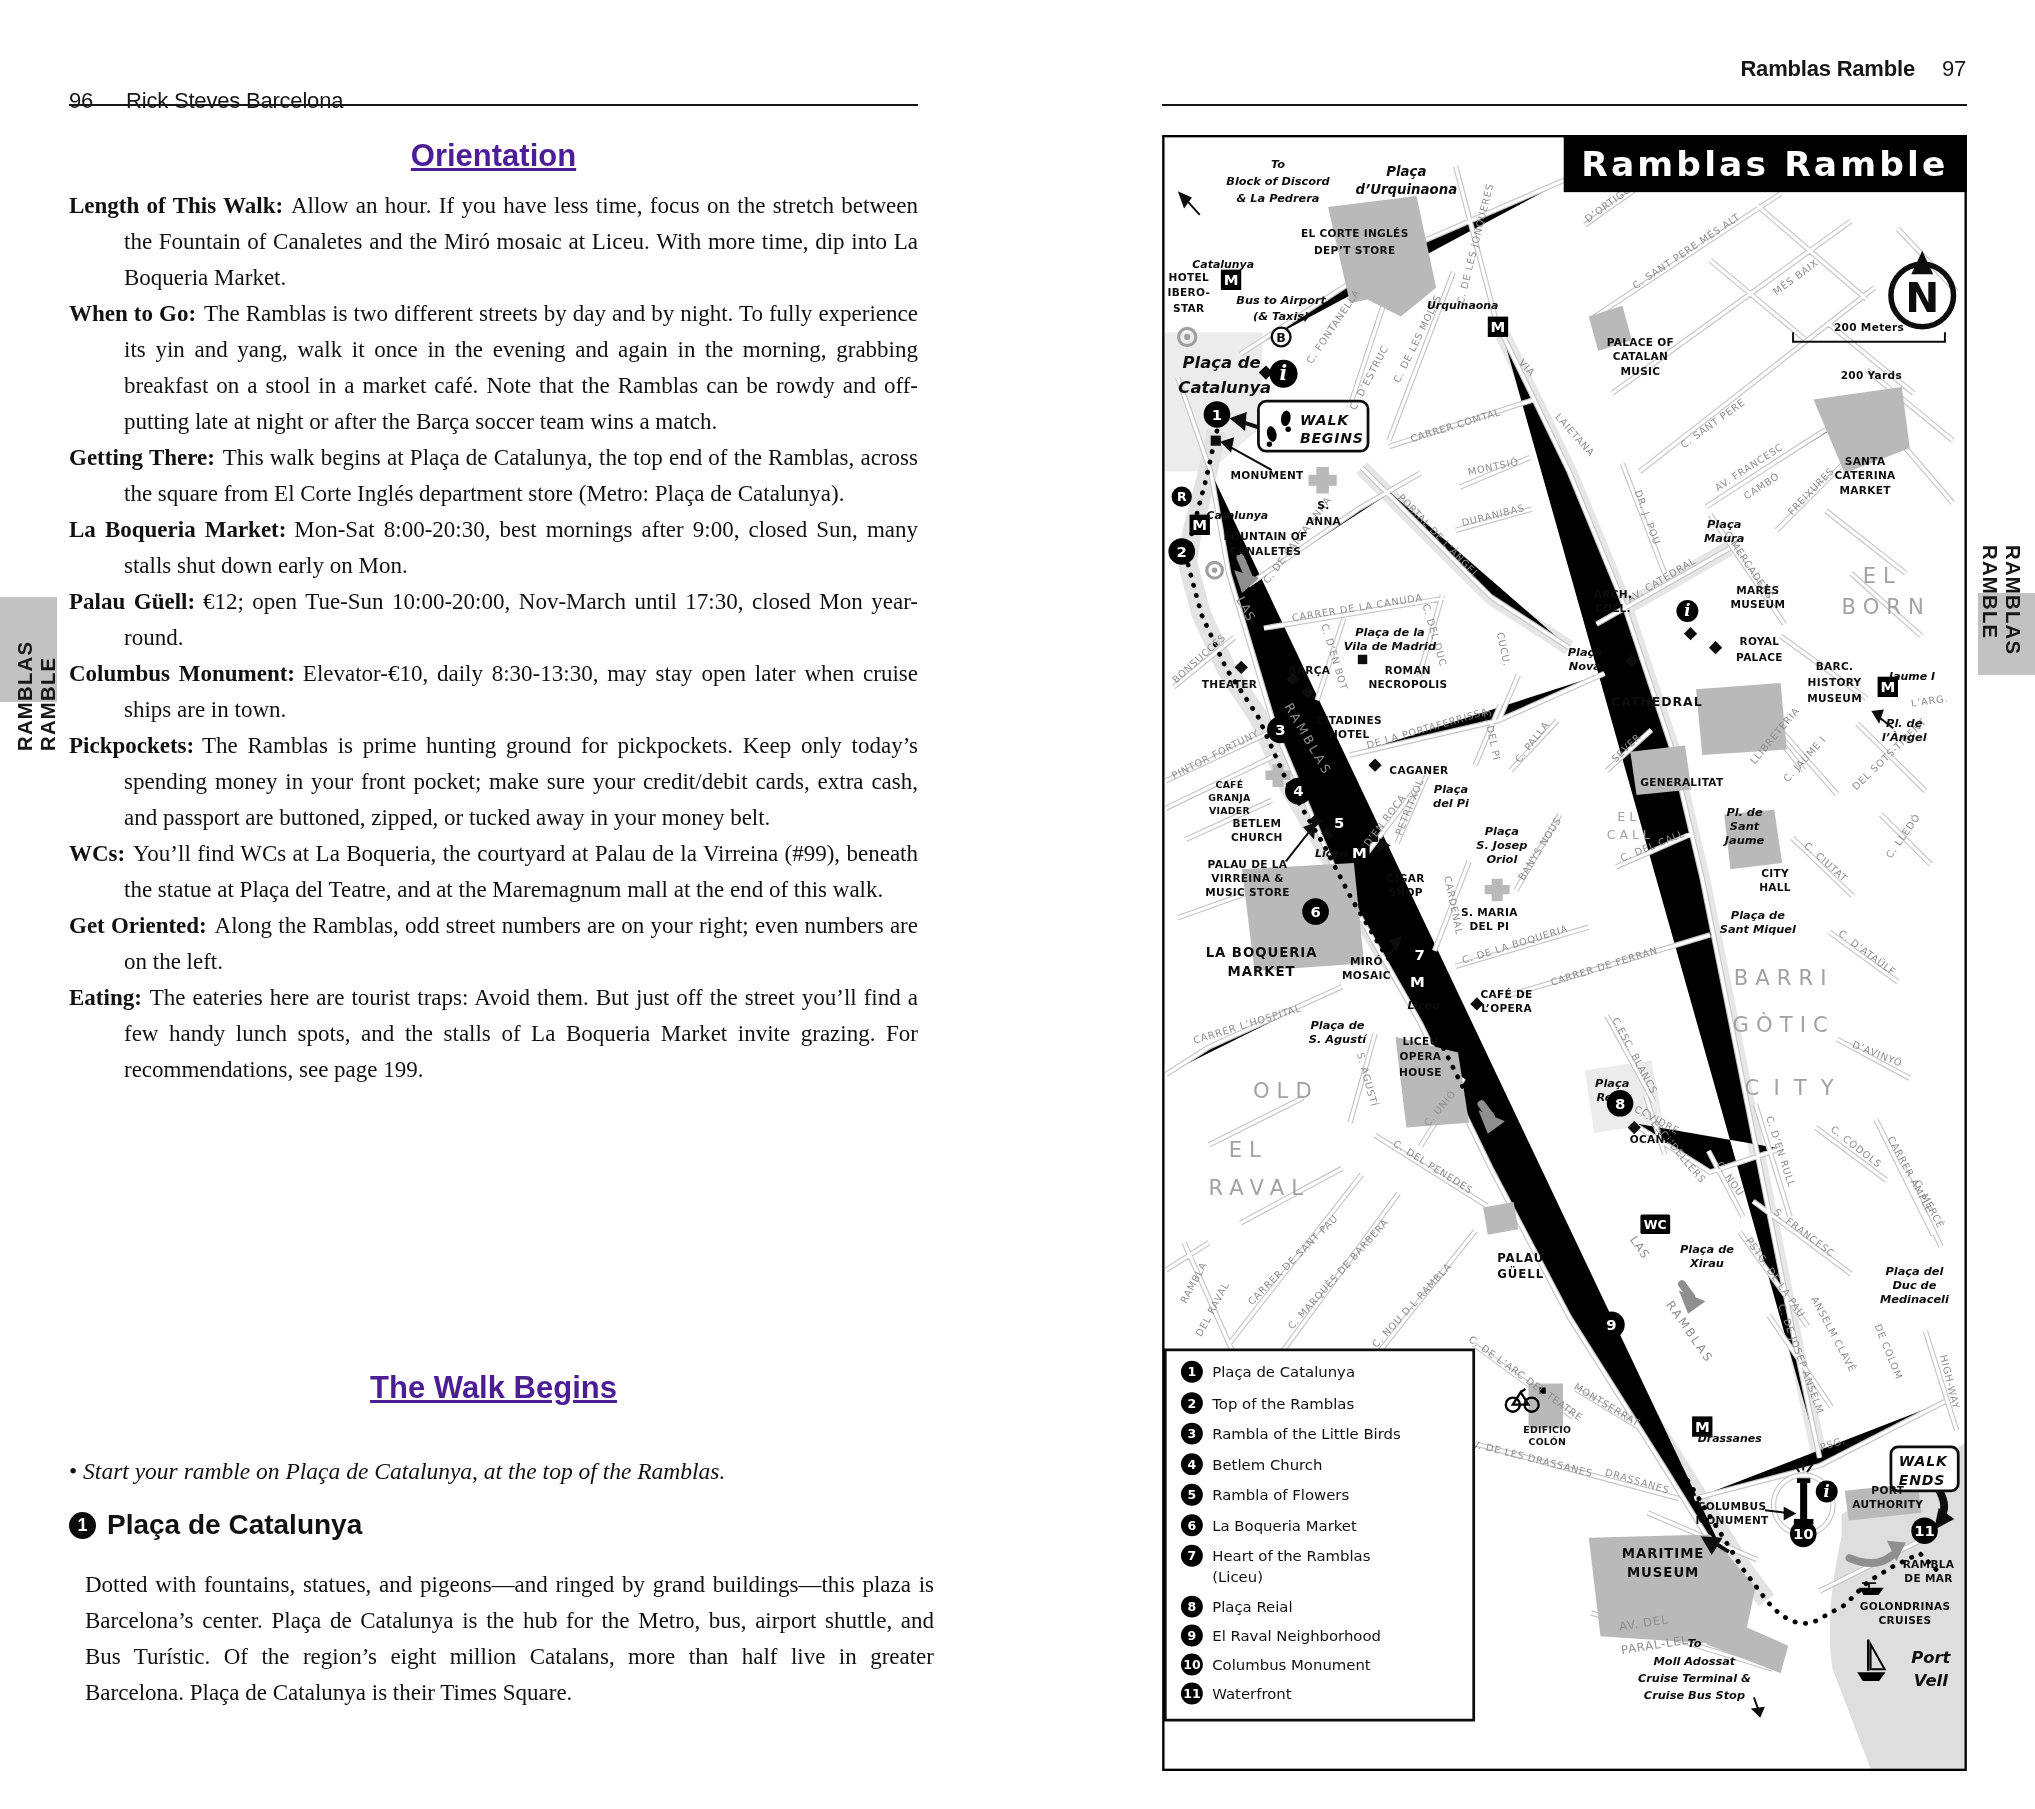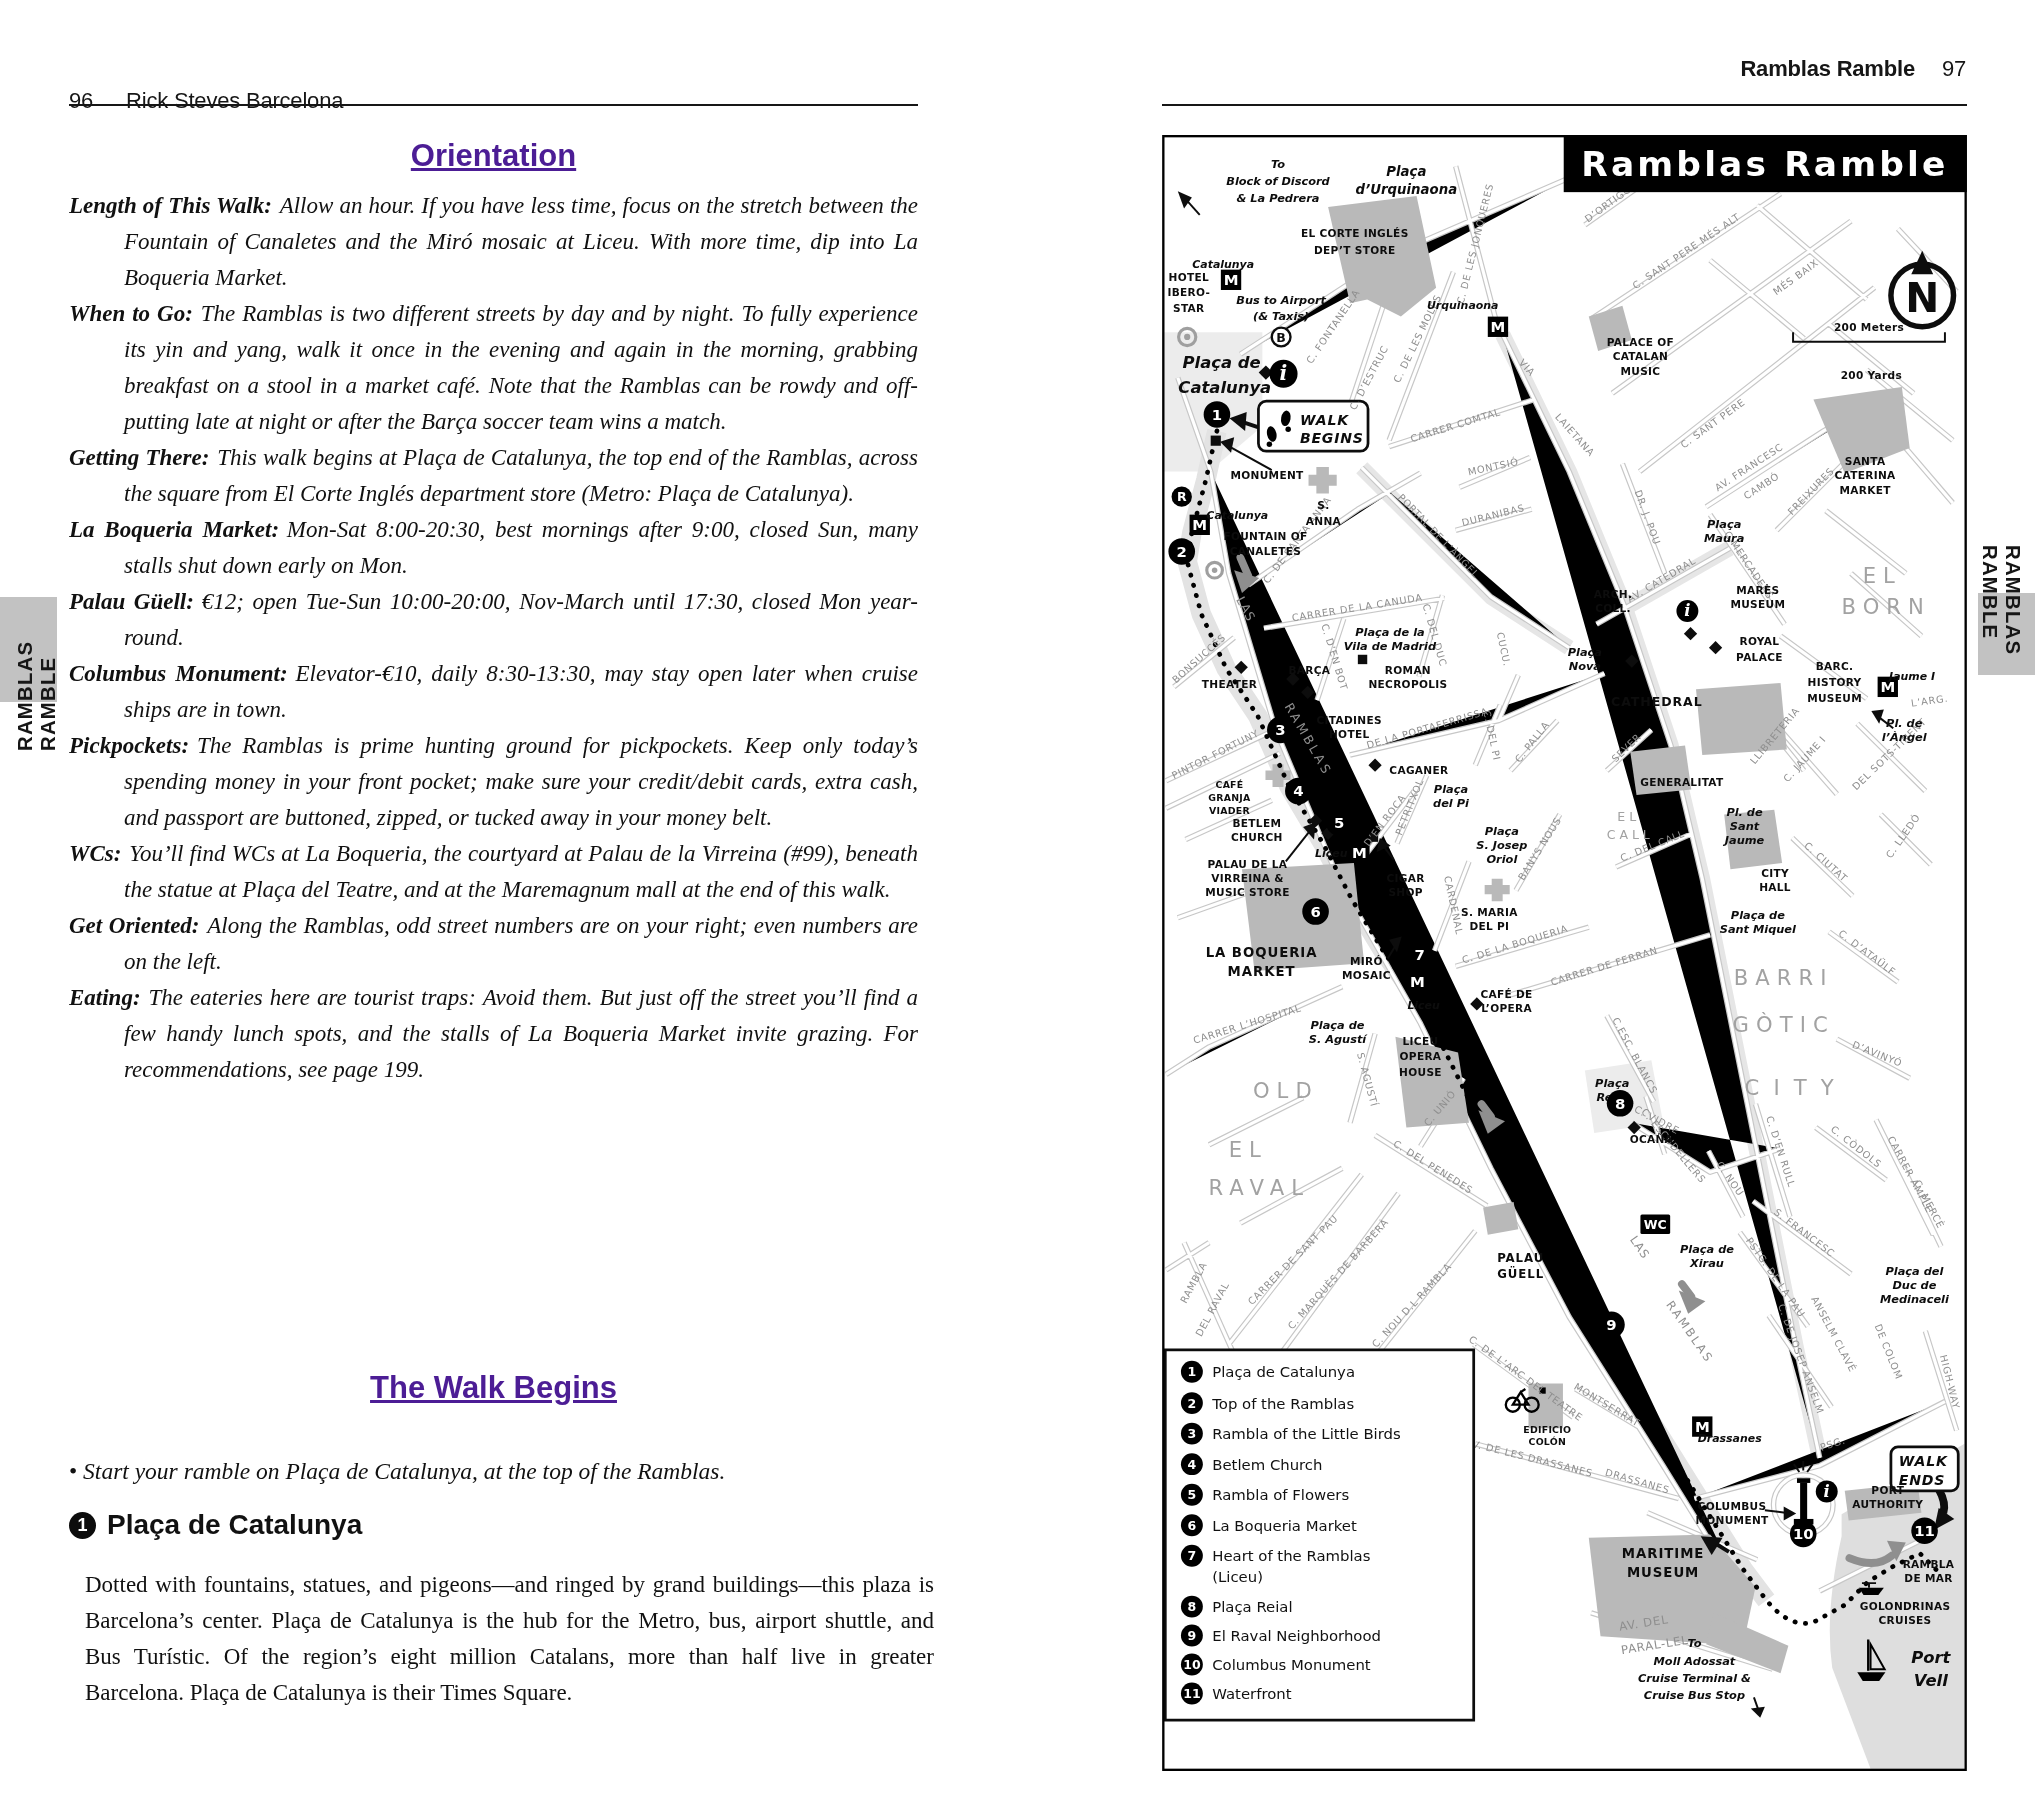--- a/index.html
+++ b/index.html
@@ -11,21 +11,21 @@
   .hdr-right{right:69px;top:56px;font-weight:bold;}
   .hdr-right .num{font-weight:normal;margin-left:27px;}
   .rule{position:absolute;height:2px;background:#161616;}
   .tabbar{position:absolute;background:#c2c2c2;}
   .vtab{position:absolute;display:flex;align-items:center;justify-content:center;font-family:"Liberation Sans",sans-serif;font-weight:bold;font-size:20.4px;letter-spacing:1.2px;color:#161616;}
   .vtab-left{left:9.4px;top:540px;width:56px;height:211px;writing-mode:vertical-rl;transform:rotate(180deg);}
   .vtab-right{left:1973px;top:545px;width:56px;height:180px;writing-mode:vertical-rl;}
   
   .h1{position:absolute;left:69px;width:849px;text-align:center;font-family:"Liberation Sans",sans-serif;font-weight:bold;font-size:31px;color:#4c1d95;text-decoration:underline;}
   .olist{position:absolute;left:69px;top:188px;width:849px;height:1178px;overflow:hidden;font-size:23px;line-height:36px;text-align:justify;}
-  .o-item{padding-left:55px;text-indent:-55px;font-style:italic;}
+  .o-item{padding-left:55px;text-indent:-55px;}
   .o-item b{margin-right:.34em;}
   .bullet-line{position:absolute;left:69px;top:1458px;width:849px;font-size:23.5px;}
   .bullet-line .it{font-style:italic;}
   .stop-head{position:absolute;left:69px;top:1509px;width:849px;font-family:"Liberation Sans",sans-serif;font-weight:bold;font-size:28px;display:flex;align-items:center;gap:11px;}
   .cnum{display:inline-flex;align-items:center;justify-content:center;width:27px;height:27px;border-radius:50%;background:#0c0c0c;color:#fff;font-size:18px;font-family:"Liberation Sans",sans-serif;font-weight:bold;flex:0 0 auto;}
   .wpara{position:absolute;left:69px;top:1567px;width:849px;font-size:23px;line-height:36px;text-align:justify;margin-left:16px;}
   .wpara .ind{text-indent:55px;}
   
   .map{position:absolute;left:1162px;top:135px;width:805px;height:1636px;}
   svg text{font-family:"DejaVu Sans",sans-serif;}

